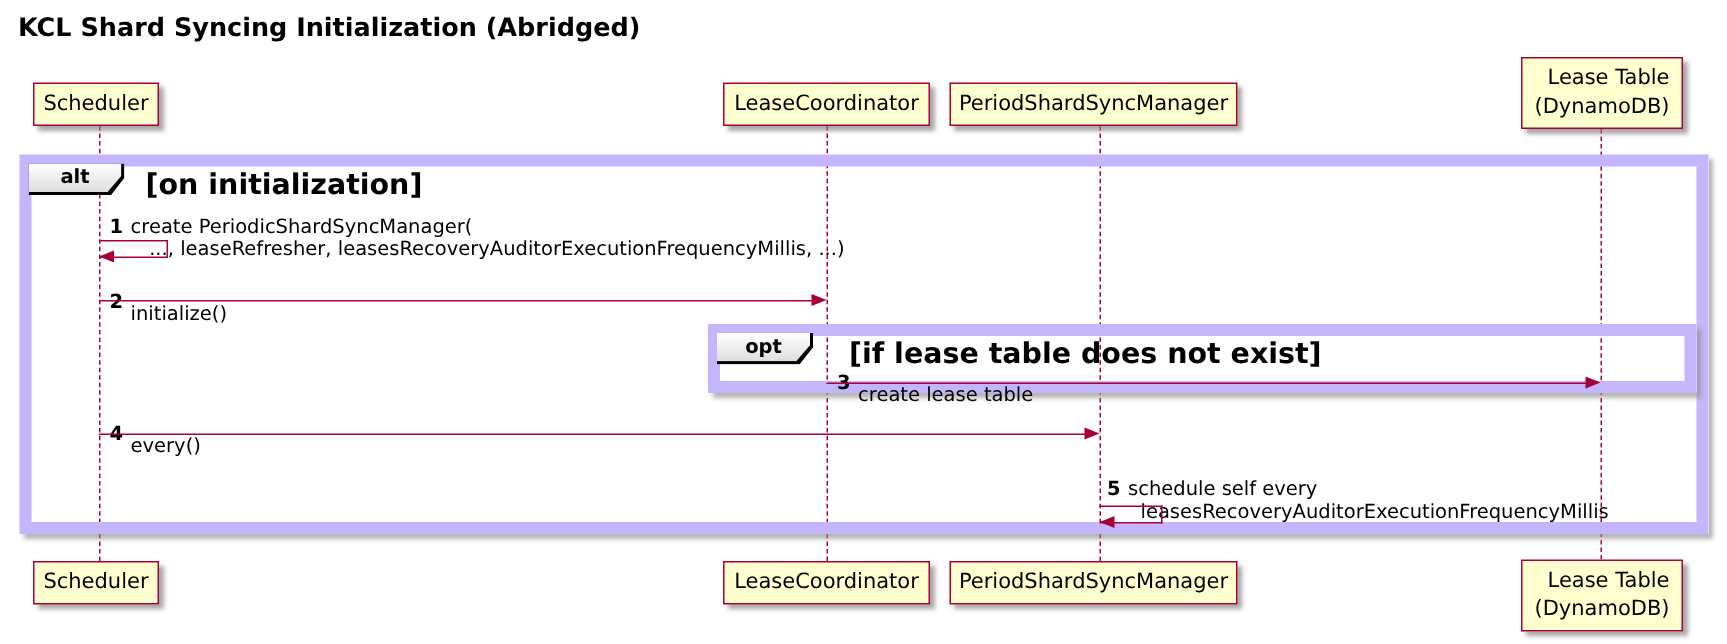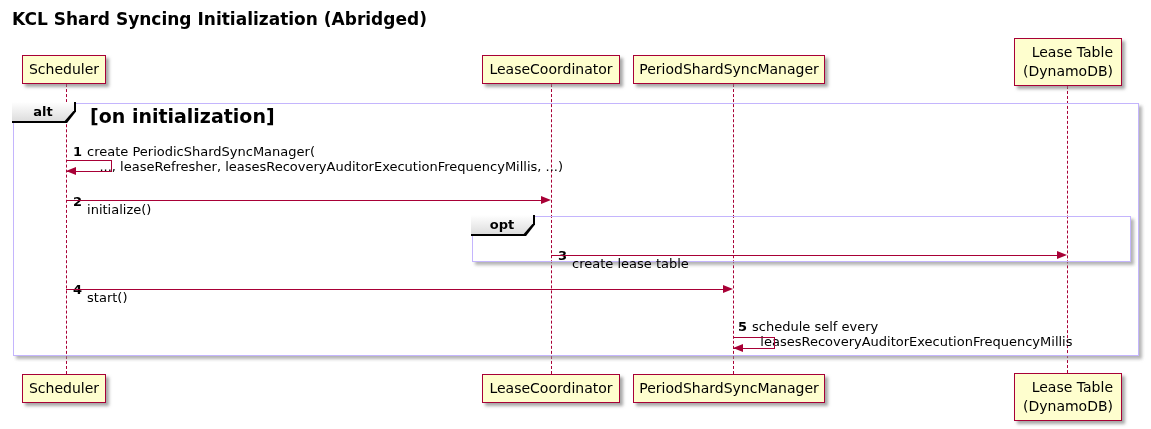--- a/index.html
+++ b/index.html
@@ -17,21 +17,21 @@
     position:absolute; background:#FEFECE; border:1.5px solid #A80036;
     box-shadow:3px 3px 3px rgba(130,130,130,0.7);
     display:flex; align-items:center; justify-content:center;
     font-size:14px; white-space:pre; text-align:right; line-height:19px;
     box-sizing:border-box;
   }
   
   .lifeline { position:absolute; width:0; border-left:1px dashed #A80036; }
   
   .frame {
-    position:absolute; border:1px solid #c4b5fd; box-sizing:border-box;
+    position:absolute; border:8px solid #c4b5fd; box-sizing:border-box;
     box-shadow:3px 3px 3px rgba(140,140,140,0.65); background:transparent;
   }
   .ftab-outer {
     position:absolute; left:-2px; top:-2px; background:#000;
     clip-path:polygon(0 0,100% 0,100% 45%,86% 100%,0 100%);
   }
   .ftab-inner {
     position:absolute; left:0; top:0; background:linear-gradient(#ffffff,#dddddd);
     clip-path:polygon(0 0,100% 0,100% 43%,85% 100%,0 100%);
     display:flex; align-items:center; justify-content:center;
@@ -107,32 +107,33 @@
   </div>
   <div class="aline" style="left:66px; top:200px; width:478px;"></div>
   <div class="ahead-right" style="left:541px; top:196px;"></div>
 
   <div class="frame" style="left:472px; top:216px; width:659px; height:46px;">
     <div class="ftab-outer" style="width:64px; height:21px;">
       <div class="ftab-inner" style="width:62px; height:19px;">
         <span>opt</span>
       </div>
     </div>
+    <div class="fcond" style="left:86px; top:1px;">[if lease table does not exist]</div>
   </div>
 
   <div class="msg" style="left:558px; top:240px;">
     <span class="num">3</span>
     <span class="txt">create lease table</span>
   </div>
   <div class="aline" style="left:551px; top:255px; width:509px;"></div>
   <div class="ahead-right" style="left:1057px; top:251px;"></div>
 
   <div class="msg" style="left:73px; top:274px;">
     <span class="num">4</span>
-    <span class="txt">start()</span>
+    <span class="txt">every()</span>
   </div>
   <div class="aline" style="left:66px; top:289px; width:660px;"></div>
   <div class="ahead-right" style="left:723px; top:285px;"></div>
 
   <div class="msg" style="left:738px; top:303px;">
     <span class="num">5</span>
     <span class="txt">schedule self every
   leasesRecoveryAuditorExecutionFrequencyMillis</span>
   </div>
   <div class="selfloop" style="left:733px; top:337px; width:42px; height:12px;"></div>

